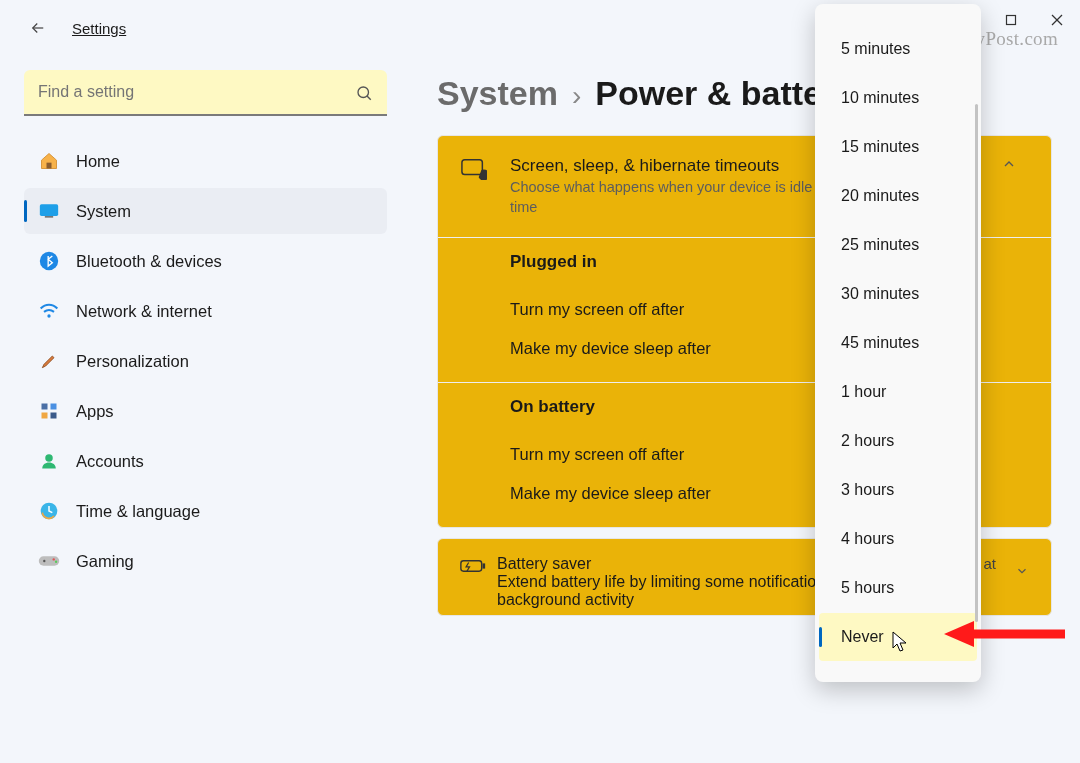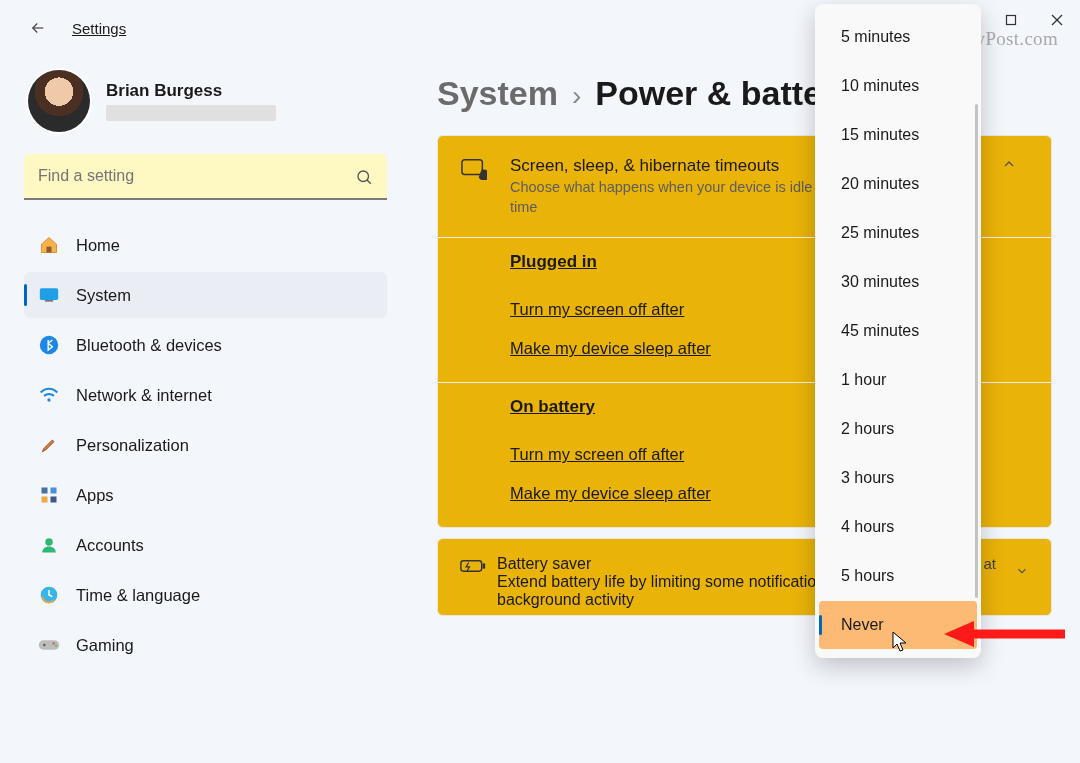--- a/index.html
+++ b/index.html
@@ -81,42 +81,42 @@
     border-bottom:1px solid #eee;
   }
   .card-header:last-child { border-bottom:none; }
   .card-icon { width:28px;display:flex;justify-content:center;padding-top:2px;}
   .card-header .titles { flex:1; }
   .card-header .t1 { font-size:17px; font-weight:400;}
   .card-header .t2 { font-size:14.5px; color:#5d5d5d; margin-top:2px; line-height:1.35;}
   .chev { width:40px; display:flex; align-items:center; justify-content:center; color:#555;}
   .chev svg{width:16px;height:16px;}
 
-  .subsection { padding: 14px 22px 14px 72px; border-bottom:1px solid #eee;text-decoration:underline;}
+  .subsection { padding: 14px 22px 14px 72px; border-bottom:1px solid #eee;}
   .subsection:last-child{border-bottom:none;}
   .sub-title { font-size:17px; font-weight:600; margin-bottom:18px;}
   .sub-row { font-size:16.5px; padding:10px 0;}
   .bs-header { display:flex; align-items:flex-start; gap:11px; padding:16px 22px 6px;}
   .bs-right { font-size:15px; color:#444; display:flex;align-items:center;gap:10px;}
 
   
   .dropdown {
     position:absolute; left:815px; top:4px; width:166px;
     background:#f9f9f9; border-radius:8px;
     box-shadow: 0 8px 24px rgba(0,0,0,0.22);
-    padding:8px 0;
+    padding:20px 0;
     z-index:50;
   }
   .dd-scroll { max-height:652px; overflow:hidden; position:relative;}
   .dd-item {
     height:48px; display:flex; align-items:center; padding:0 22px;
     font-size:16px; cursor:pointer; position:relative;
     border-radius:4px; margin:1px 4px;
   }
-  .dd-item.highlight { background:#fdba74; }
+  .dd-item.highlight { background:#fef9c3; }
   .dd-item.highlight::before {
     content:""; position:absolute; left:0; top:14px; bottom:14px;
     width:3px; background:#0067c0; border-radius:2px;
   }
   .dd-scrollbar {
     position:absolute; right:3px; top:100px; bottom:60px; width:3px;
     background:#c3c3c3; border-radius:2px;
   }
   .cursor-ptr {
     position:absolute; left:892px; top:631px; z-index:60;
@@ -152,27 +152,20 @@
           <line x1="2" y1="2" x2="12" y2="12" stroke="#333" stroke-width="1.3"></line>
           <line x1="12" y1="2" x2="2" y2="12" stroke="#333" stroke-width="1.3"></line>
         </svg>
       </div>
   </div>
   <div class="watermark">groovyPost.com</div>
 </div>
 
 <div class="shell">
   <aside class="sidebar">
-    <div class="profile">
-      <div class="avatar"></div>
-      <div class="profile-text">
-        <div class="name">Brian Burgess</div>
-        <div class="email"></div>
-      </div>
-    </div>
     <div class="search">
       <input type="text" placeholder="Find a setting" style="">
       <span class="mag">
         <svg width="18" height="18" viewBox="0 0 24 24" fill="none" stroke="#555" stroke-width="1.8">
             <circle cx="11" cy="11" r="7"></circle>
             <line x1="21" y1="21" x2="16" y2="16"></line>
           </svg>
       </span>
     </div>
     <nav class="nav">

